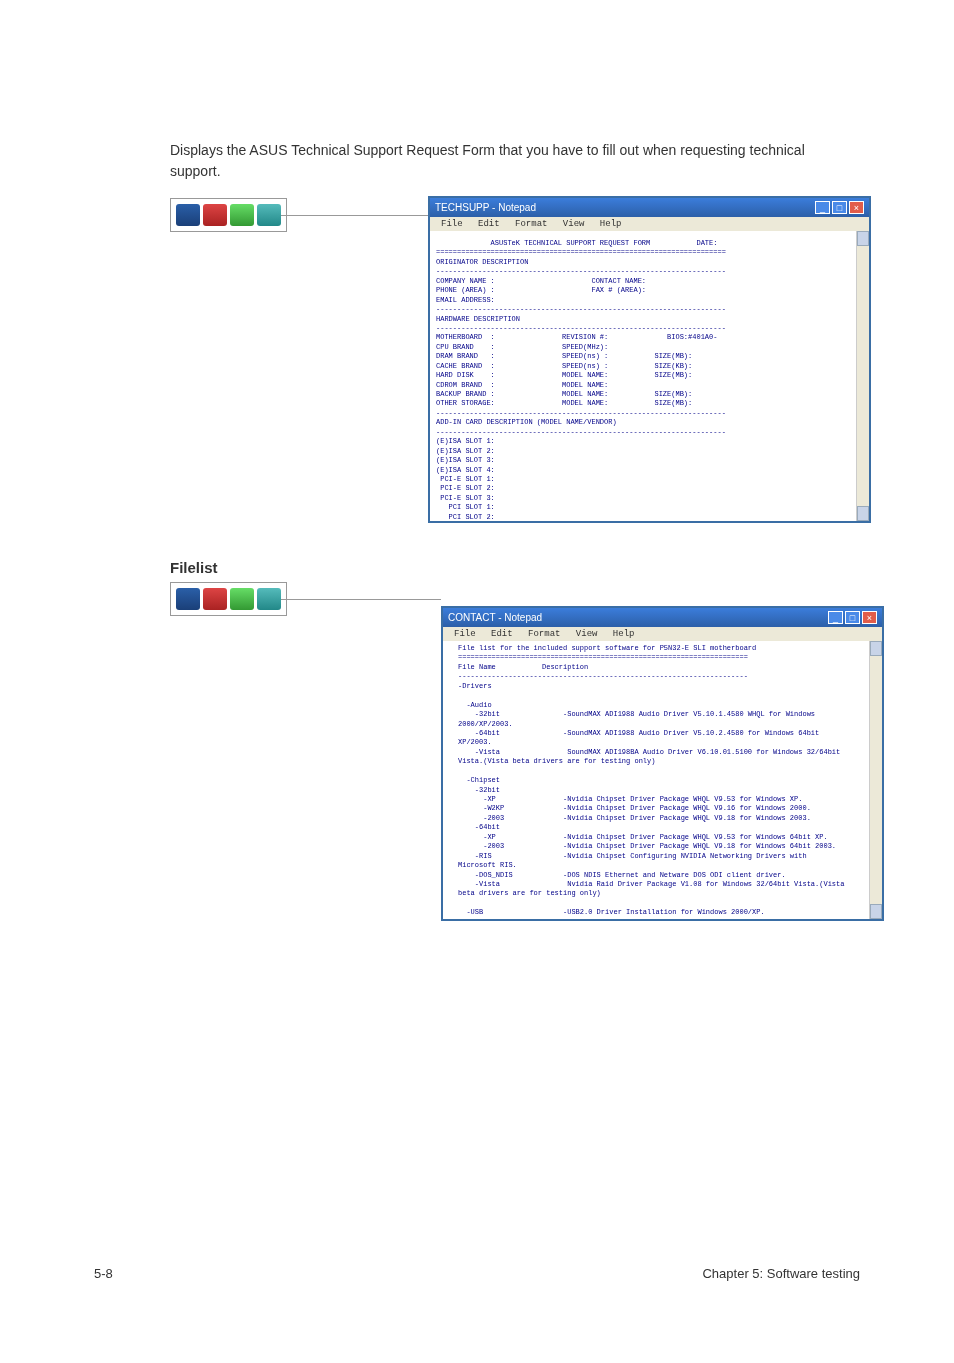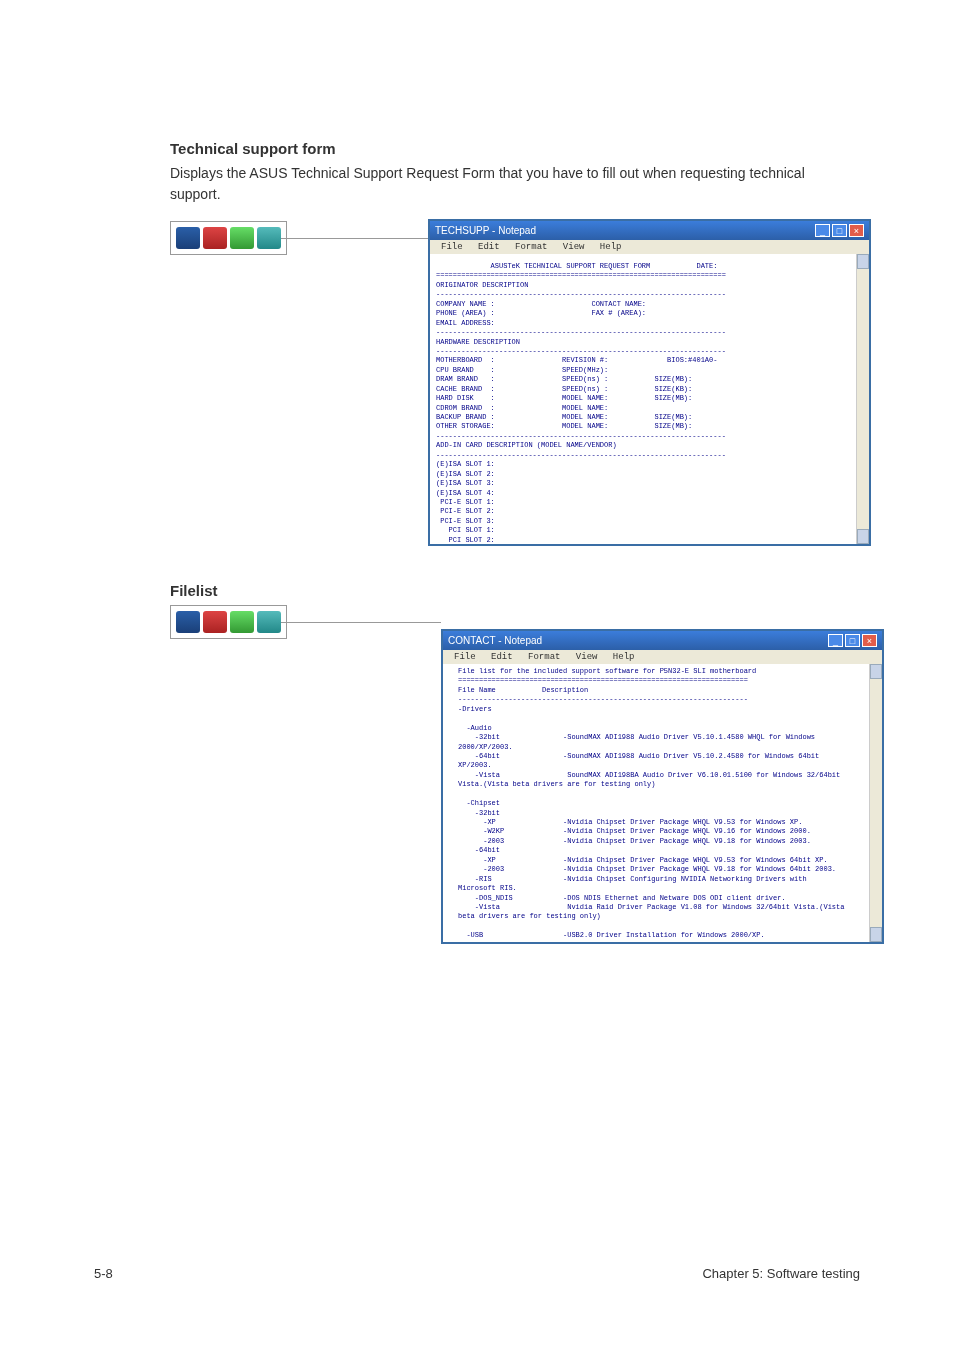--- a/index.html
+++ b/index.html
@@ -178,21 +178,20 @@
       margin-top: 24px;
     }
     .screenshot-area2 .callout2 { top: 0; }
     .screenshot-area2 .line2 { top: 17px; width: 160px; }
     .screenshot-area2 .notepad-wrap2 { margin-left: 271px; }
   </style>
 </head>
 <body>
 
 <div class="content">
-  <div class="section-title">Technical support form</div>
   <div class="section-desc">Displays the ASUS Technical Support Request Form that you have to fill out when requesting technical support.</div>
 
   <div class="screenshot-area">
     <div class="callout1">
       <div class="callout-box">
         <div class="callout-icon icon-mb"></div>
         <div class="callout-icon icon-red"></div>
         <div class="callout-icon icon-green"></div>
         <div class="callout-icon icon-teal"></div>
       </div>

